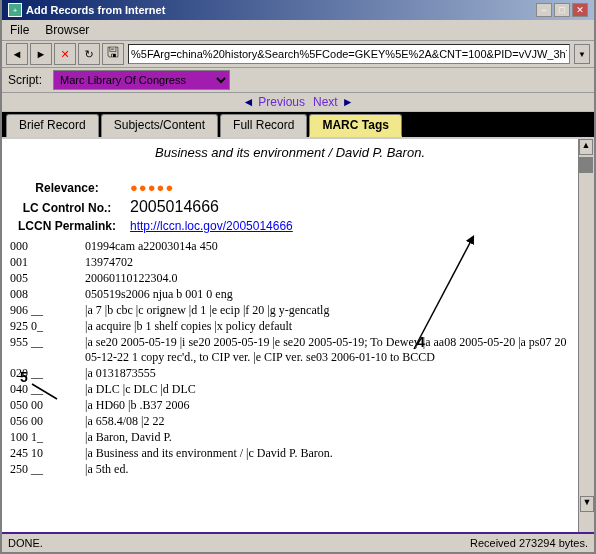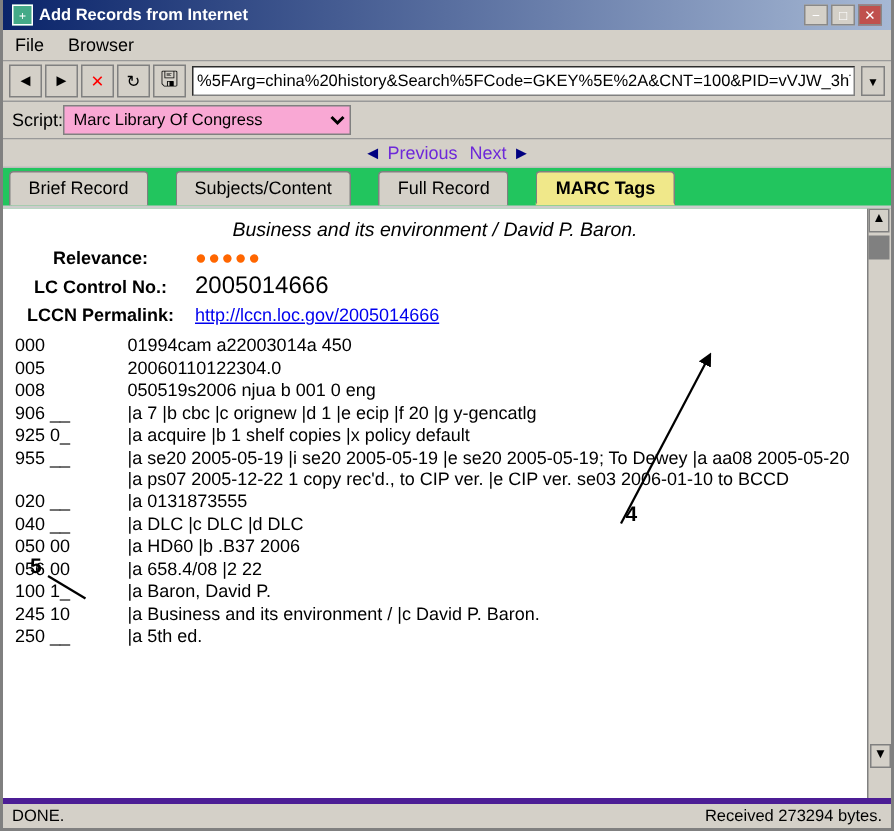--- a/index.html
+++ b/index.html
@@ -114,33 +114,33 @@
       justify-content: center;
       cursor: pointer;
       font-size: 8px;
     }
 
     .script-bar {
       background: #d4d0c8;
       display: flex;
       align-items: center;
       padding: 2px 6px;
-      gap: 0;
+      gap: 11px;
       border-bottom: 1px solid #999;
     }
     .script-label {
       font-size: 12px;
     }
     .script-select {
       font-size: 11px;
       border: 1px solid #808080;
-      background: #f9a8d4;
+      background: #a21caf;
       height: 20px;
       padding: 0 2px;
-      width: 192px;
+      width: 177px;
     }
 
     .nav-bar {
       background: #d4d0c8;
       display: flex;
       align-items: center;
       justify-content: center;
       padding: 2px 0;
       gap: 4px;
       border-bottom: 1px solid #bbb;
@@ -152,44 +152,44 @@
       font-weight: bold;
     }
     .nav-label {
       font-size: 12px;
       color: #6d28d9;
       cursor: pointer;
     }
 
     .tabs {
       display: flex;
-      background: #22c55e;
+      background: #000000;
       padding: 2px 4px 0 4px;
-      gap: 18px;
+      gap: 2px;
       border-bottom: 2px solid #ccc;
     }
     .tab {
       padding: 3px 12px;
       font-size: 12px;
       border: 1px solid #808080;
       border-bottom: none;
       background: #d4d0c8;
       cursor: pointer;
       border-radius: 3px 3px 0 0;
     }
     .tab.active {
       background: #f0e88a;
       font-weight: bold;
       border-bottom: 2px solid #f0e88a;
     }
 
     .book-title {
       text-align: center;
       font-style: italic;
-      margin-bottom: 4px;
+      margin-bottom: 20px;
       font-size: 13px;
     }
 
     .meta-row {
       display: flex;
       align-items: baseline;
       margin-bottom: 3px;
     }
     .meta-label {
       font-weight: bold;
@@ -215,35 +215,35 @@
       font-size: 13px;
     }
 
     .marc-records {
       margin-top: 6px;
     }
     .marc-row {
       display: flex;
       margin-bottom: 1px;
       font-size: 12px;
-      font-family: Liberation Sans, sans-serif;
+      font-family: Liberation Serif, serif;
     }
     .marc-tag {
       min-width: 55px;
       color: #000;
     }
     .marc-data {
       flex: 1;
       word-break: break-all;
       margin-left: 20px;
     }
 
     .status-bar {
       background: #d4d0c8;
-      border-top: 4px solid #4c1d95;
+      border-top: 2px solid #4c1d95;
       display: flex;
       justify-content: space-between;
       padding: 2px 6px;
       font-size: 11px;
       height: 20px;
       align-items: center;
     }
 
     .main-window {
       border: 2px solid #808080;
@@ -371,20 +371,24 @@
         <span class="meta-label">LCCN Permalink:</span>
         <a class="meta-link">http://lccn.loc.gov/2005014666</a>
       </div>
 
       <div class="marc-records" id="marc-records-container">
       <div class="marc-row">
             <span class="marc-tag">000</span>
             <span class="marc-data">01994cam a22003014a 450</span>
           </div>
           <div class="marc-row">
+            <span class="marc-tag">001</span>
+            <span class="marc-data">13974702</span>
+          </div>
+          <div class="marc-row">
             <span class="marc-tag">005</span>
             <span class="marc-data">20060110122304.0</span>
           </div>
           <div class="marc-row">
             <span class="marc-tag">008</span>
             <span class="marc-data">050519s2006 njua b 001 0 eng</span>
           </div>
           <div class="marc-row">
             <span class="marc-tag">906 __</span>
             <span class="marc-data">|a 7 |b cbc |c orignew |d 1 |e ecip |f 20 |g y-gencatlg</span>

